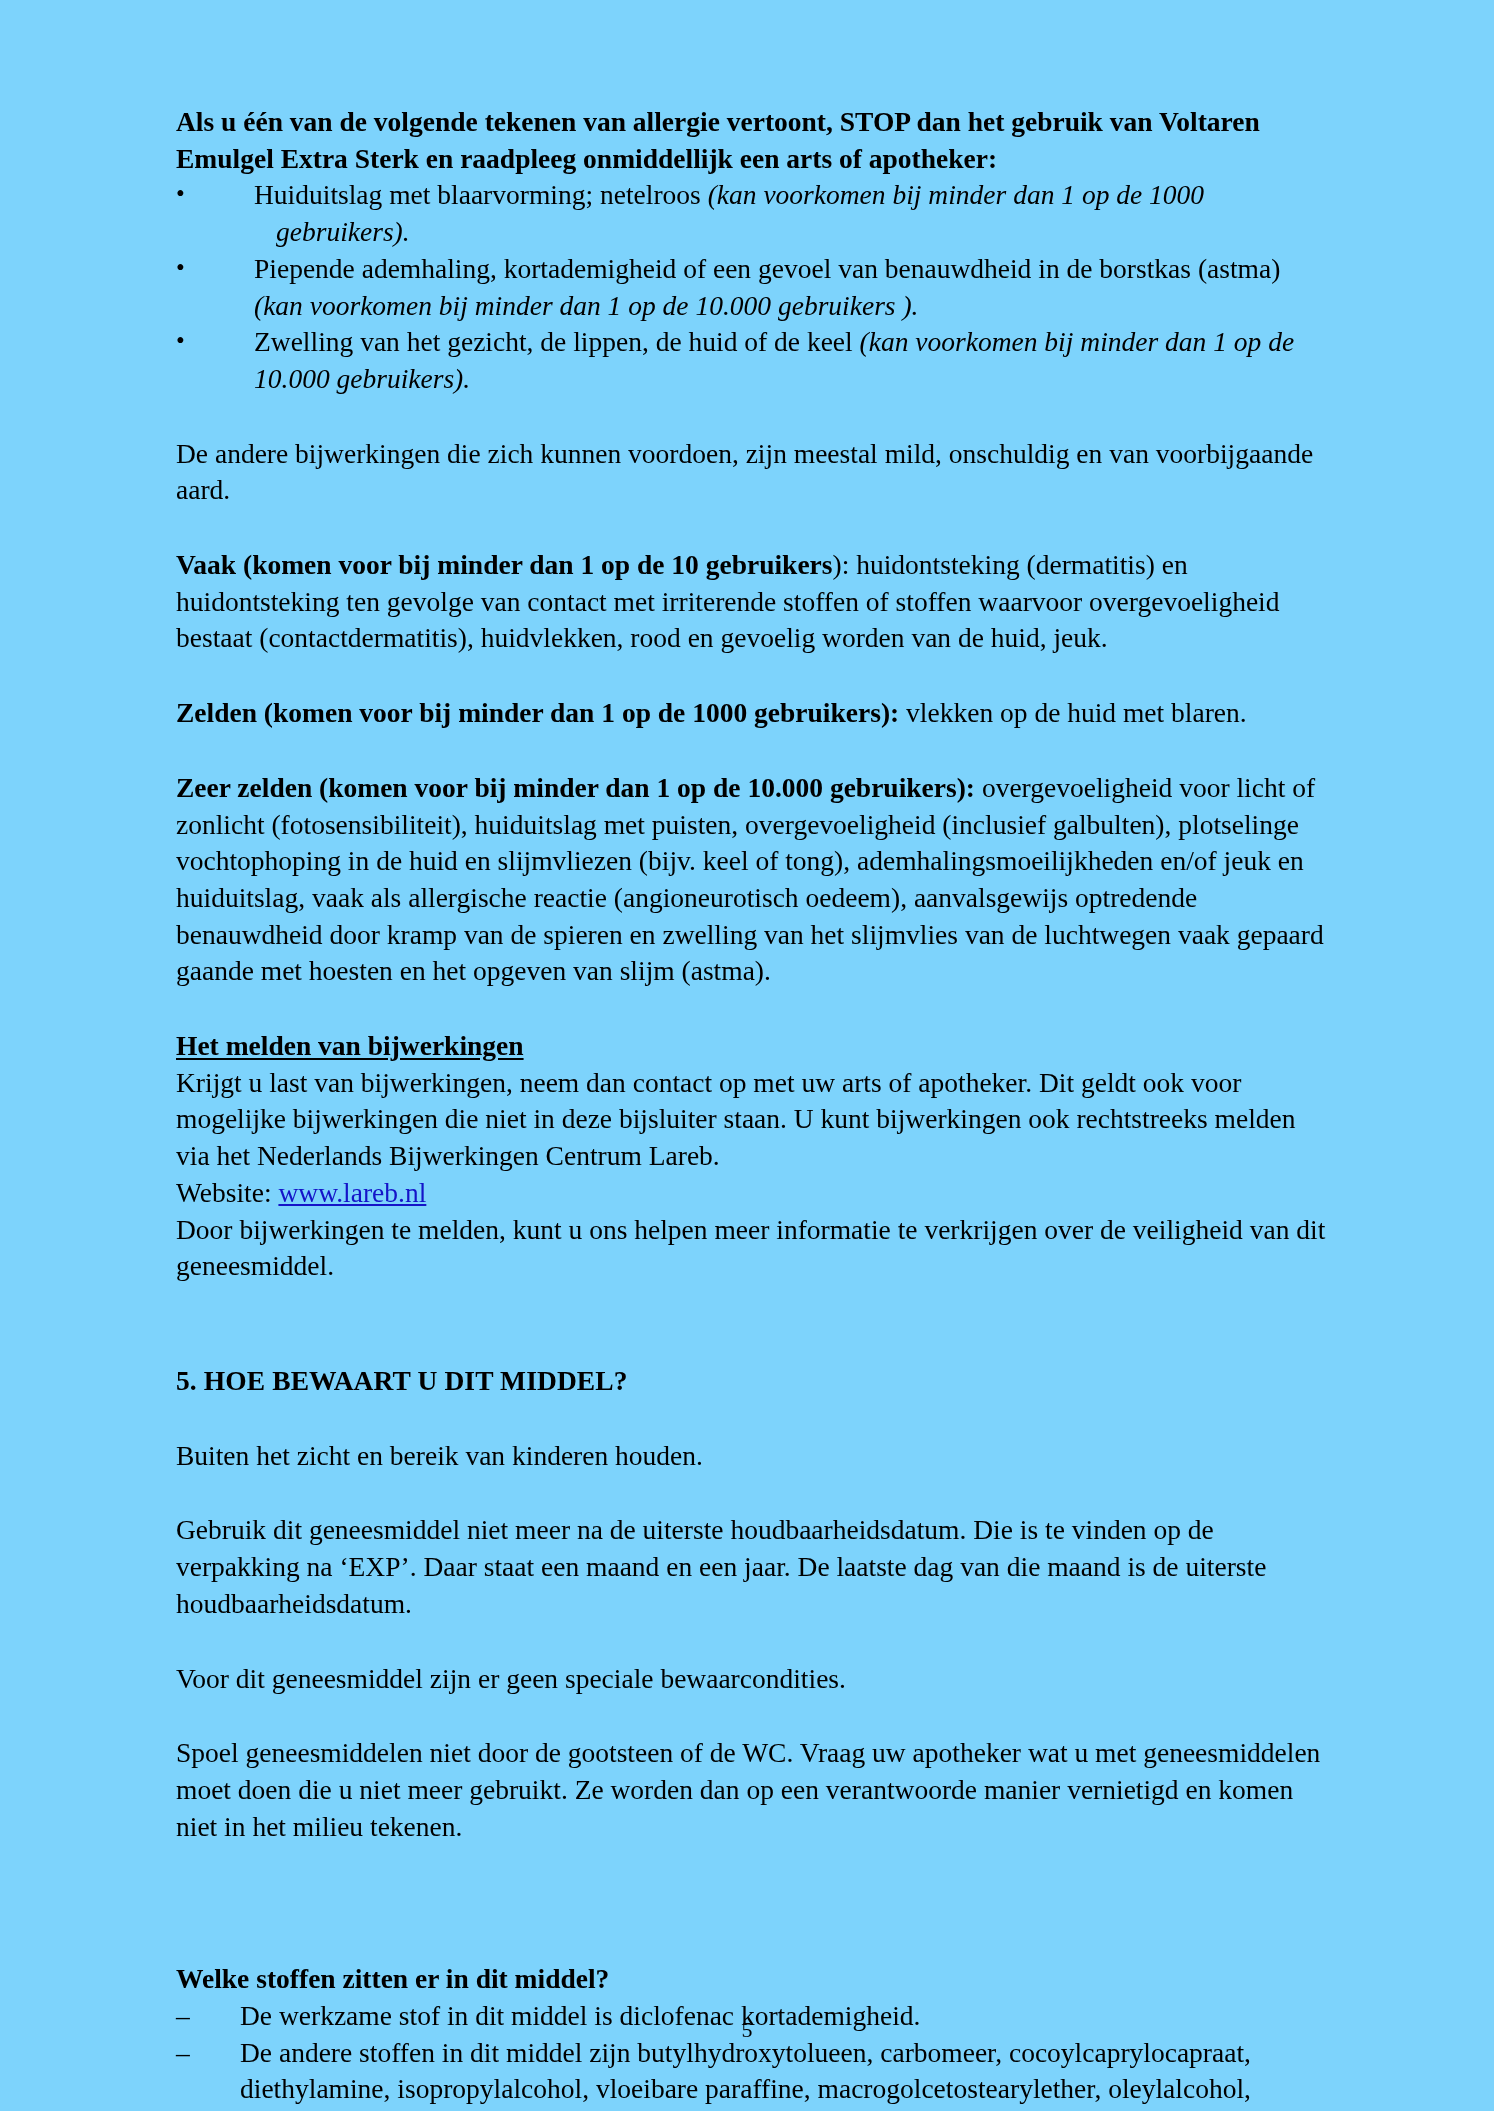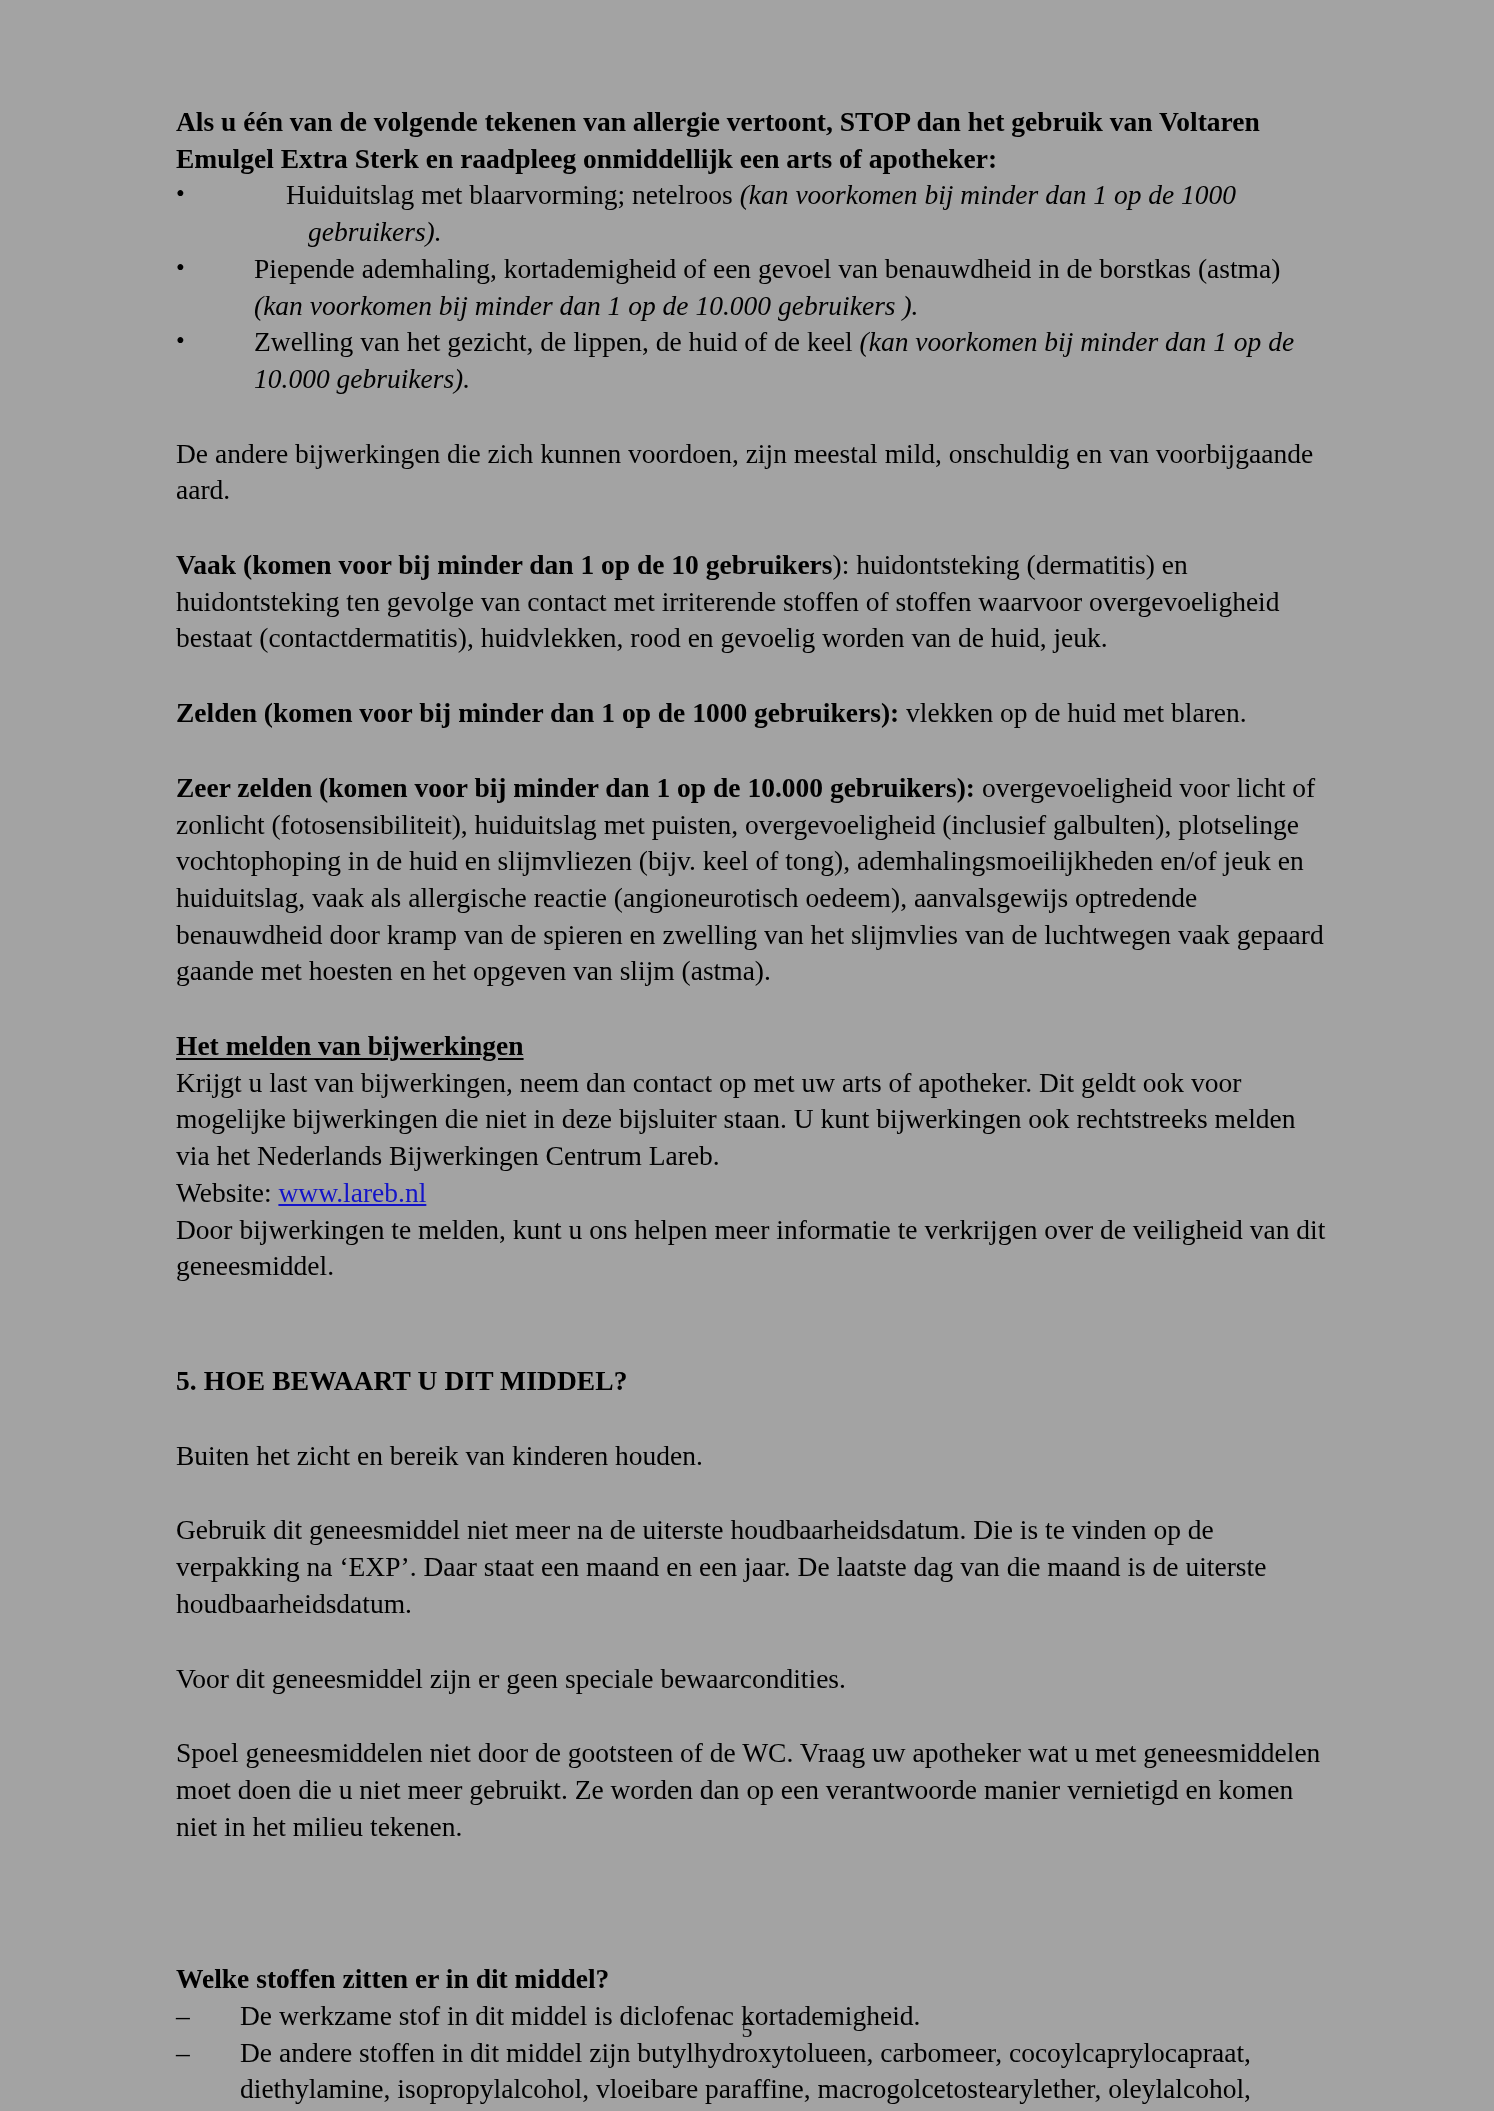--- a/index.html
+++ b/index.html
@@ -10,21 +10,21 @@
   }
   body {
     font-family: "Liberation Serif", "DejaVu Serif", serif;
     color: #000000;
   }
   .page {
     position: relative;
     width: 1494px;
     height: 2111px;
     margin: 0 auto;
-    background: #a3a3a3;
+    background: #7dd3fc;
     box-sizing: border-box;
     padding: 104px 120px 40px 176px;
     overflow: hidden;
   }
   .content {
     width: 1150px;
     font-size: 27.5px;
     line-height: 1.335;
     text-align: left;
   }
@@ -71,21 +71,21 @@
     top: 0;
     width: 20px;
     text-align: left;
     font-size: 25px;
     line-height: 1.335;
   }
   li.b-indent-a {
     padding-left: 78px;
   }
   li.b-indent-a .bullet-dot { left: 36px; }
-  li.b-indent-a .li-body { display: block; text-indent: -22px; padding-left: 22px; margin-left: 32px; }
+  li.b-indent-a .li-body { display: block; text-indent: -22px; padding-left: 22px; }
 
   li.b-indent-b {
     padding-left: 78px;
   }
   li.b-indent-b .bullet-dot { left: 10px; }
   li.b-indent-b .li-body { display: block; }
 
   
   ul.dashes {
     list-style: none;

